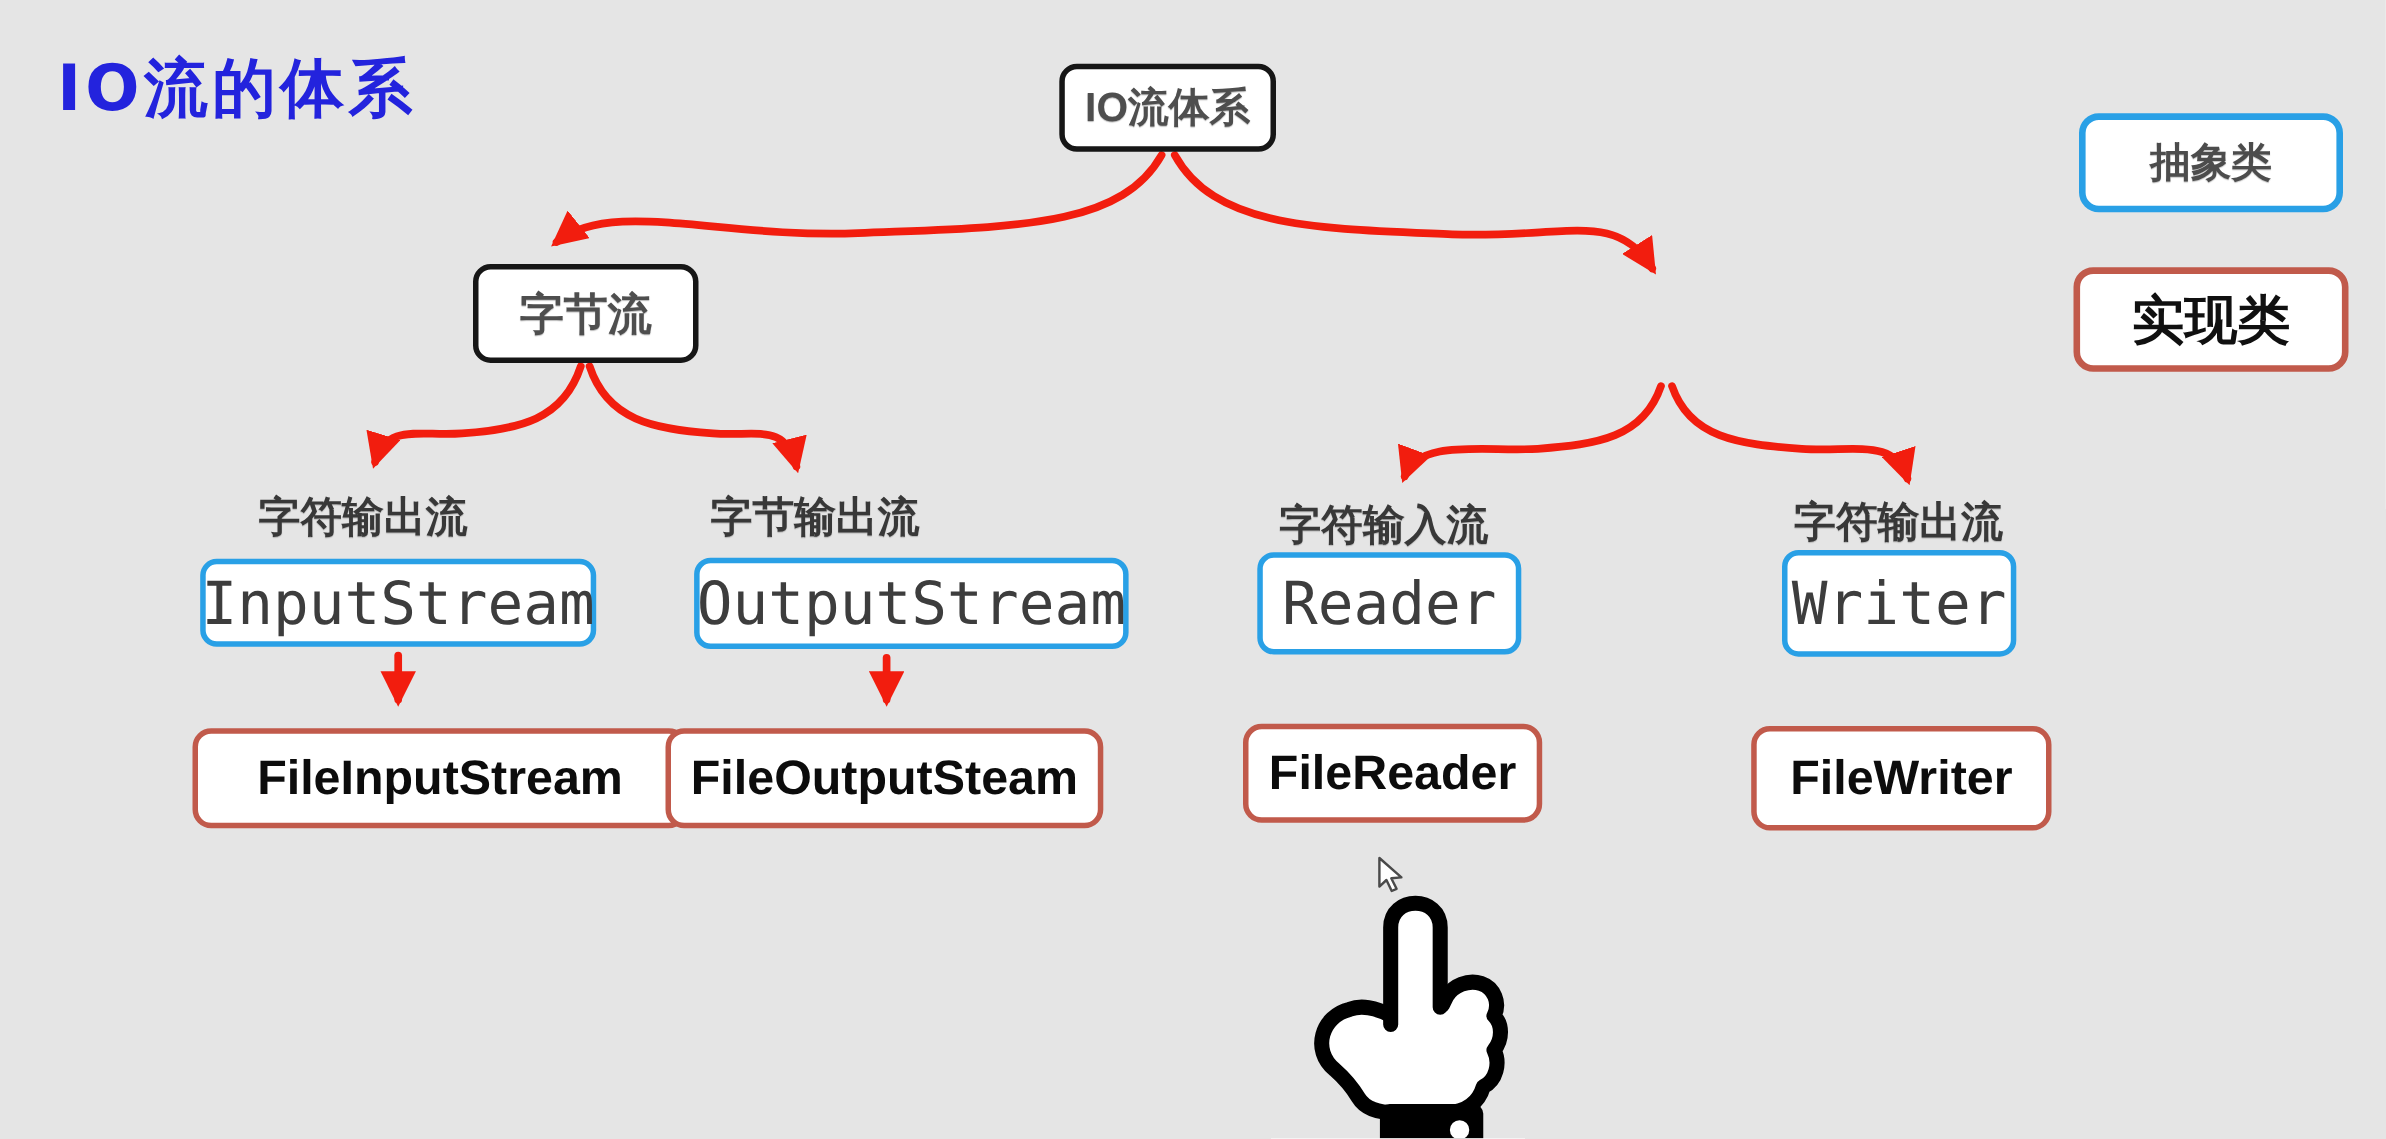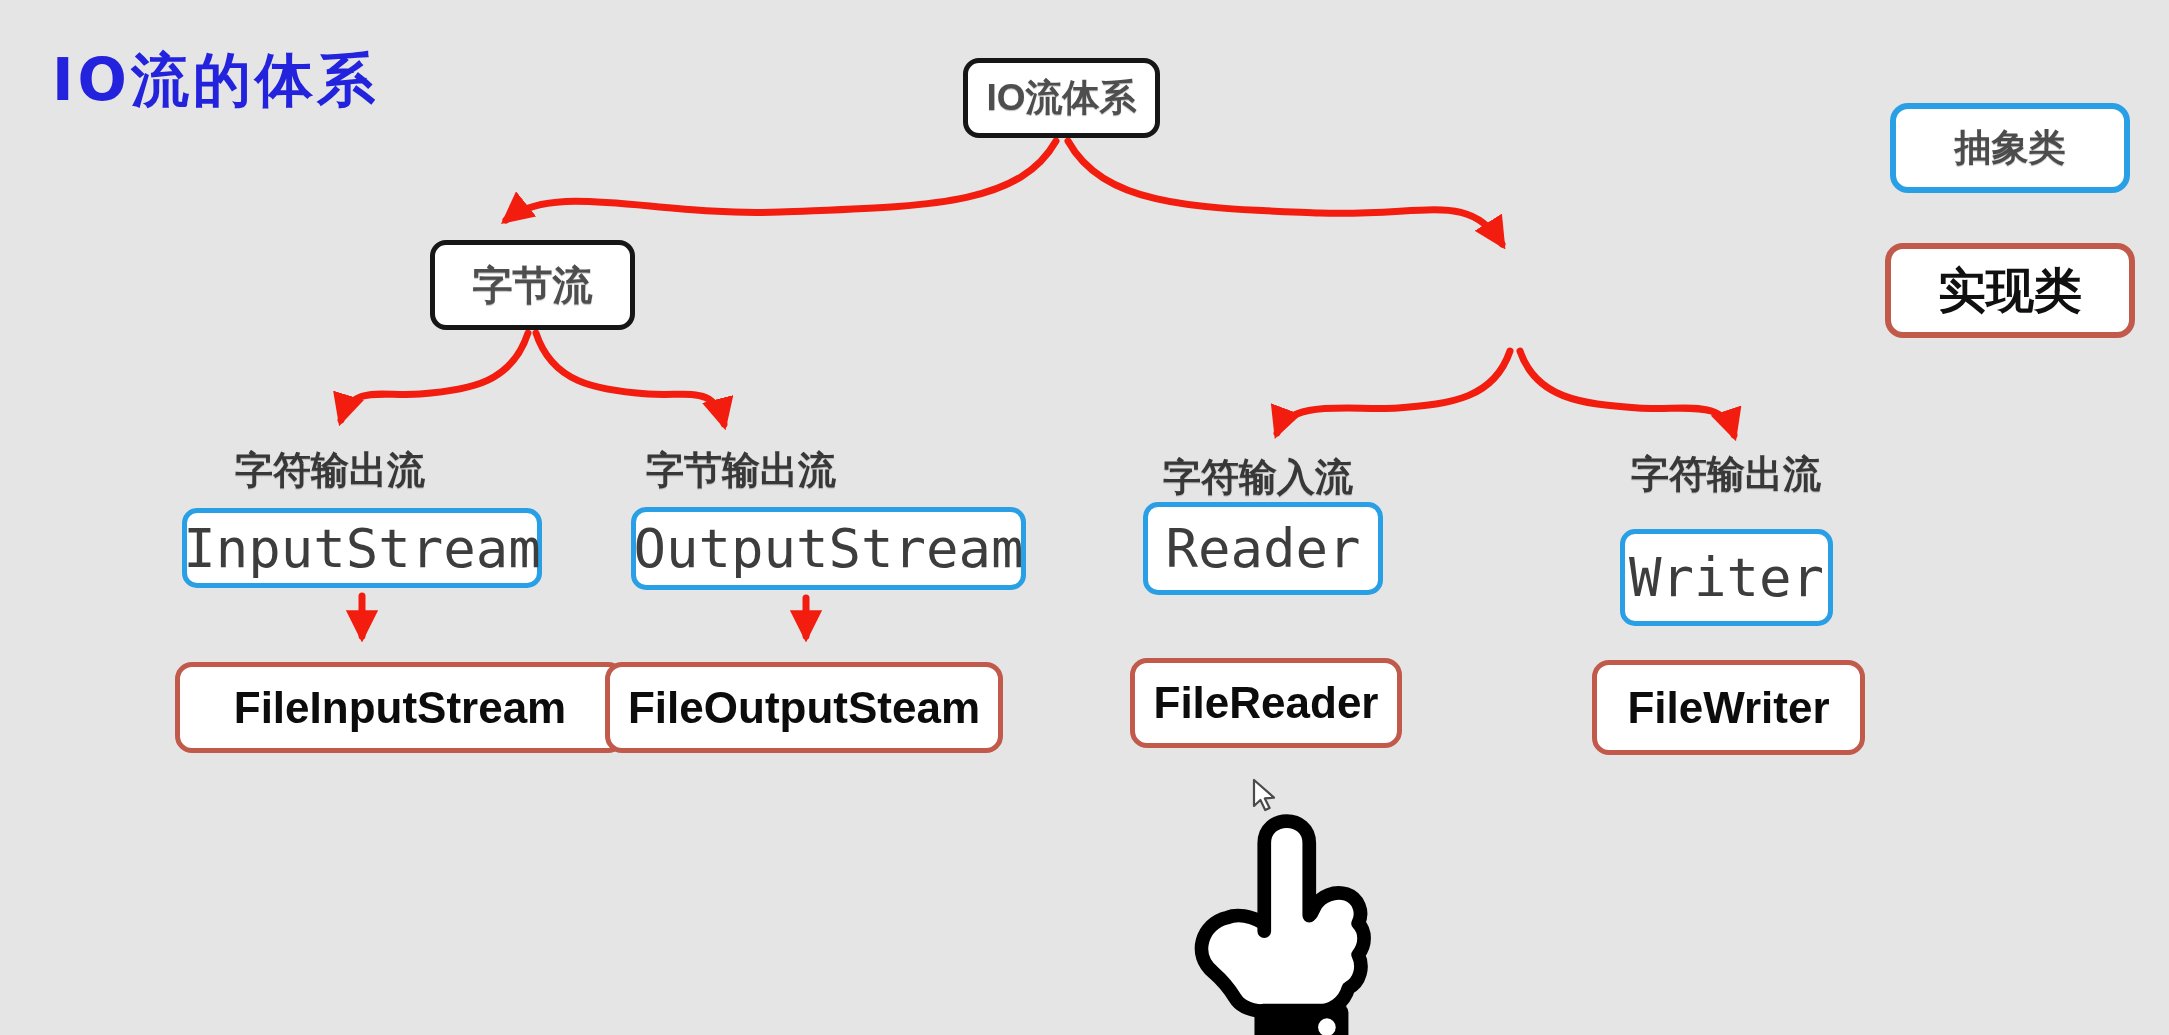--- a/index.html
+++ b/index.html
@@ -95,21 +95,21 @@
   <div class="abs node node-l1" style="left:430px;top:240px;width:205px;height:90px;">字节流</div>
 
   <div class="abs cat-label" style="left:200px;top:448px;width:260px;height:44px;">字符输出流</div>
   <div class="abs cat-label" style="left:611px;top:448px;width:260px;height:44px;">字节输出流</div>
   <div class="abs cat-label" style="left:1128px;top:455px;width:260px;height:44px;">字符输入流</div>
   <div class="abs cat-label" style="left:1596px;top:452px;width:260px;height:44px;">字符输出流</div>
 
   <div class="abs abstract-box" style="left:182px;top:508px;width:360px;height:80px;">InputStream</div>
   <div class="abs abstract-box" style="left:631px;top:507px;width:395px;height:83px;">OutputStream</div>
   <div class="abs abstract-box" style="left:1143px;top:502px;width:240px;height:93px;">Reader</div>
-  <div class="abs abstract-box" style="left:1620px;top:500px;width:213px;height:97px;margin-top:29px;">Writer</div>
+  <div class="abs abstract-box" style="left:1620px;top:500px;width:213px;height:97px;">Writer</div>
 
   <div class="abs impl-box" style="left:175px;top:662px;width:450px;height:91px;">FileInputStream</div>
   <div class="abs impl-box" style="left:605px;top:662px;width:398px;height:91px;">FileOutputSteam</div>
   <div class="abs impl-box" style="left:1130px;top:658px;width:272px;height:90px;">FileReader</div>
   <div class="abs impl-box" style="left:1592px;top:660px;width:273px;height:95px;">FileWriter</div>
 
   <div class="abs legend-abstract" style="left:1890px;top:103px;width:240px;height:90px;">抽象类</div>
   <div class="abs legend-impl" style="left:1885px;top:243px;width:250px;height:95px;">实现类</div>
 
   <svg class="abs" style="left:1250px;top:778px;" width="30" height="34" viewBox="0 0 15 17">

